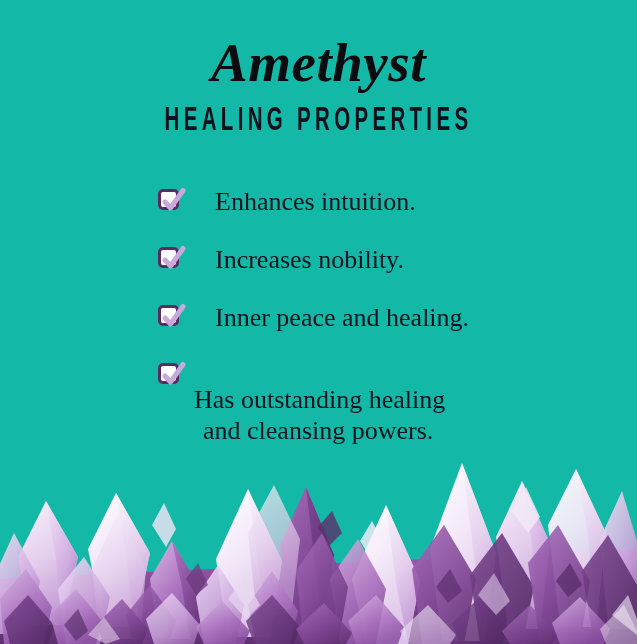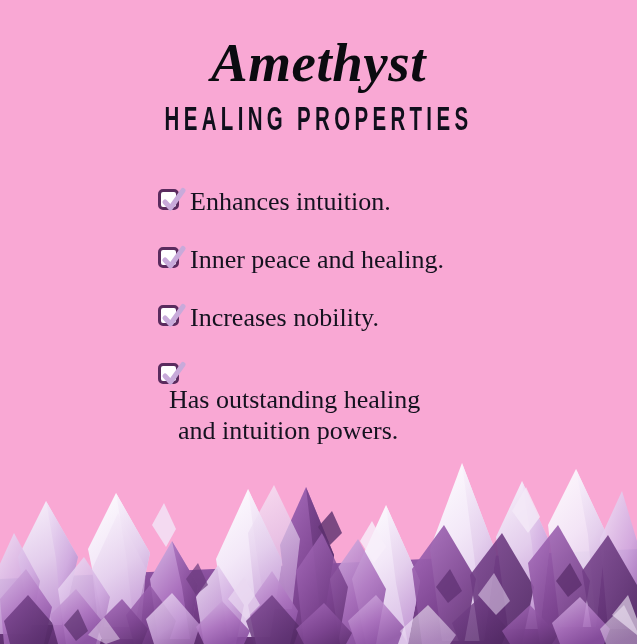--- a/index.html
+++ b/index.html
@@ -8,21 +8,21 @@
   html, body {
     width:637px; height:644px;
     background:#ffffff;
     font-family:"Liberation Serif", serif;
     overflow:hidden;
   }
 
   #poster {
     position:relative;
     width:637px; height:644px;
-    background:#f9a8d4;
+    background:#14b8a6;
     overflow:hidden;
   }
 
   
   .title-block {
     position:absolute;
     top:32px; left:0; right:0;
     text-align:center;
   }
 
@@ -69,21 +69,21 @@
     flex:0 0 auto;
     width:21px; height:21px;
     margin-top:3px;
     border:3px solid #5a2b5e;
     border-radius:5px;
     background:#ffffff;
   }
   .check-box svg { position:absolute; top:-3px; left:0px; overflow:visible; }
 
   .prop-text {
-    margin-left:11px;
+    margin-left:36px;
     font-family:"Liberation Serif", "DejaVu Serif", serif;
     font-size:26px;
     line-height:31px;
     color:#14121f;
   }
   .prop-text .l2 { display:block; padding-left:9px; }
 
   
   .crystals {
     position:absolute;
@@ -115,44 +115,44 @@
       </span>
     </div>
 
     <div class="prop-item">
       <span class="check-box">
         <svg width="26" height="26" viewBox="0 0 26 26">
           <path d="M4 13 L9.5 19 L22 1.5" fill="none" stroke="#c8aada" stroke-width="5" stroke-linecap="round" stroke-linejoin="round"></path>
         </svg>
       </span>
       <span class="prop-text">
+        <span> Increases nobility.</span>
+      </span>
+    </div>
+
+    <div class="prop-item">
+      <span class="check-box">
+        <svg width="26" height="26" viewBox="0 0 26 26">
+          <path d="M4 13 L9.5 19 L22 1.5" fill="none" stroke="#c8aada" stroke-width="5" stroke-linecap="round" stroke-linejoin="round"></path>
+        </svg>
+      </span>
+      <span class="prop-text">
         <span> Inner peace and healing.</span>
       </span>
     </div>
 
-    <div class="prop-item">
-      <span class="check-box">
-        <svg width="26" height="26" viewBox="0 0 26 26">
-          <path d="M4 13 L9.5 19 L22 1.5" fill="none" stroke="#c8aada" stroke-width="5" stroke-linecap="round" stroke-linejoin="round"></path>
-        </svg>
-      </span>
-      <span class="prop-text">
-        <span> Increases nobility.</span>
-      </span>
-    </div>
-
     <div class="prop-item tight">
       <span class="check-box">
         <svg width="26" height="26" viewBox="0 0 26 26">
           <path d="M4 13 L9.5 19 L22 1.5" fill="none" stroke="#c8aada" stroke-width="5" stroke-linecap="round" stroke-linejoin="round"></path>
         </svg>
       </span>
       <span class="prop-text">
         <span>Has outstanding healing</span>
-        <span class="l2">and intuition powers.</span>
+        <span class="l2">and cleansing powers.</span>
       </span>
     </div>
 
 
   </div>
 
   <div class="crystals">
     <svg viewBox="0 0 637 215" preserveAspectRatio="none">
       <defs>
         <linearGradient id="gP" x1="0" y1="0" x2="0.3" y2="1">

